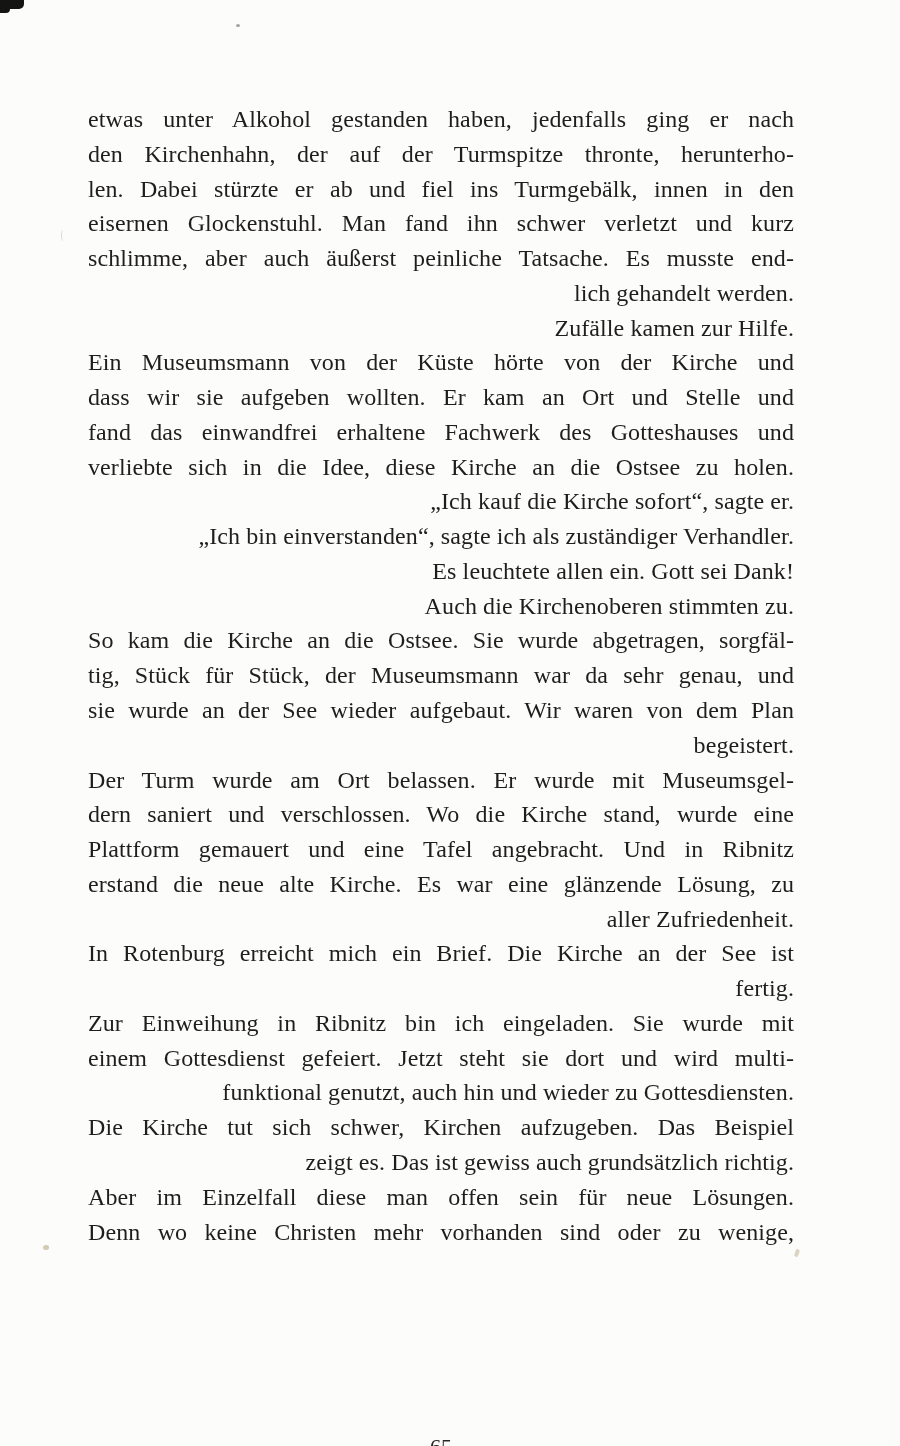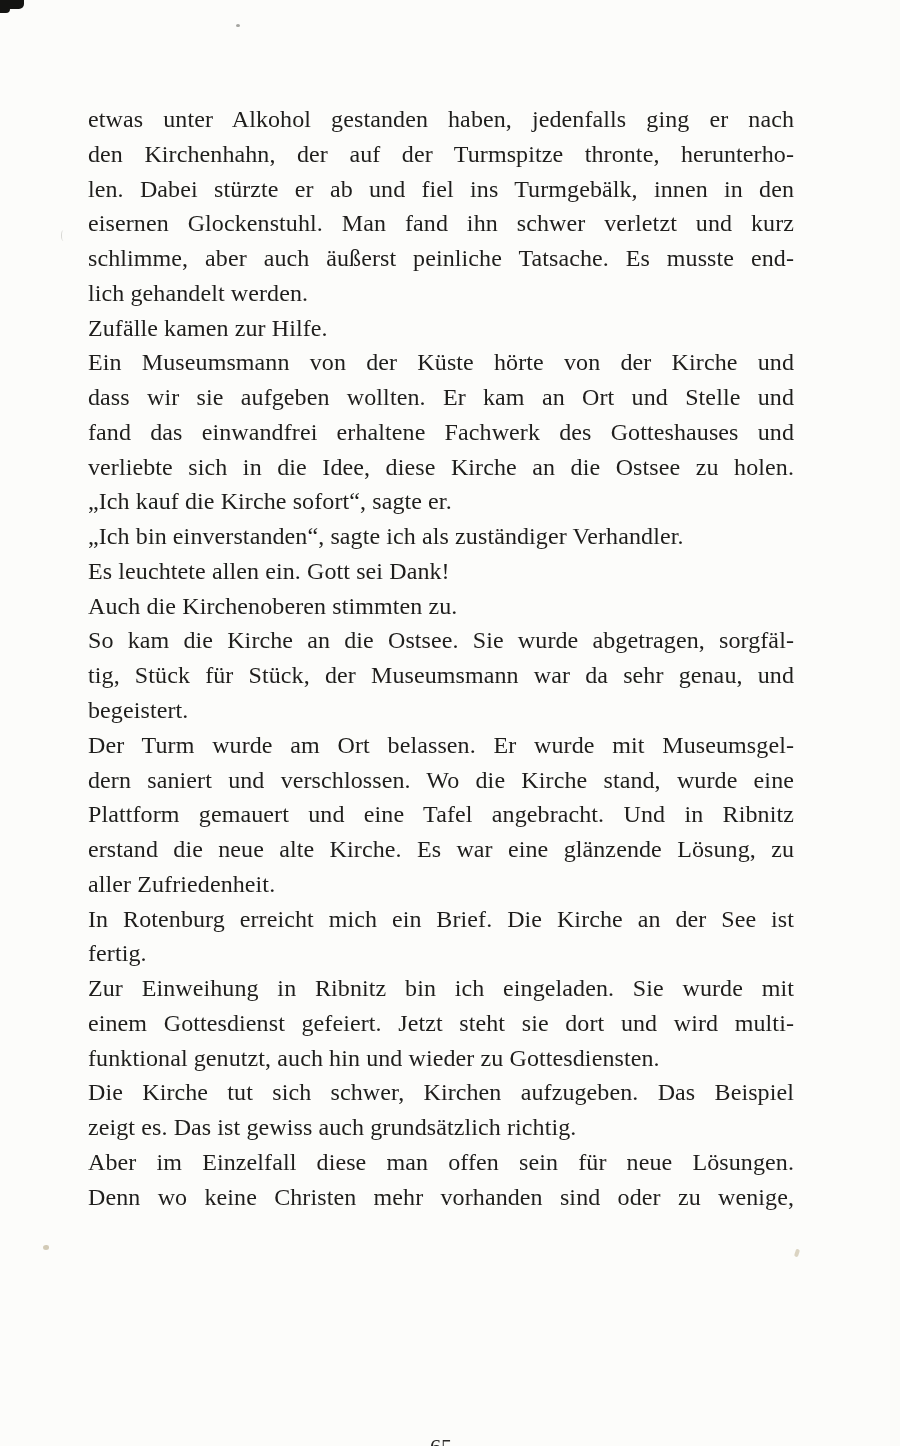--- a/index.html
+++ b/index.html
@@ -22,21 +22,21 @@
   }
   .text-block {
     position: absolute;
     left: 88px;
     top: 102px;
     width: 706px;
   }
   .line {
     font-size: 24px;
     line-height: 34.77px;
-    text-align: left;
+    text-align: right;
     letter-spacing: 0.1px;
   }
   .line.just {
     text-align: justify;
     text-align-last: justify;
   }
   .page-number {
     position: absolute;
     left: 88px;
     top: 1388px;
@@ -113,20 +113,21 @@
       <div class="line just">Ein Museumsmann von der Küste hörte von der Kirche und</div>
       <div class="line just">dass wir sie aufgeben wollten. Er kam an Ort und Stelle und</div>
       <div class="line just">fand das einwandfrei erhaltene Fachwerk des Gotteshauses und</div>
       <div class="line just">verliebte sich in die Idee, diese Kirche an die Ostsee zu holen.</div>
       <div class="line">„Ich kauf die Kirche sofort“, sagte er.</div>
       <div class="line">„Ich bin einverstanden“, sagte ich als zuständiger Verhandler.</div>
       <div class="line">Es leuchtete allen ein. Gott sei Dank!</div>
       <div class="line">Auch die Kirchenoberen stimmten zu.</div>
       <div class="line just">So kam die Kirche an die Ostsee. Sie wurde abgetragen, sorgfäl-</div>
       <div class="line just">tig, Stück für Stück, der Museumsmann war da sehr genau, und</div>
+      <div class="line just">sie wurde an der See wieder aufgebaut. Wir waren von dem Plan</div>
       <div class="line">begeistert.</div>
       <div class="line just">Der Turm wurde am Ort belassen. Er wurde mit Museumsgel-</div>
       <div class="line just">dern saniert und verschlossen. Wo die Kirche stand, wurde eine</div>
       <div class="line just">Plattform gemauert und eine Tafel angebracht. Und in Ribnitz</div>
       <div class="line just">erstand die neue alte Kirche. Es war eine glänzende Lösung, zu</div>
       <div class="line">aller Zufriedenheit.</div>
       <div class="line just">In Rotenburg erreicht mich ein Brief. Die Kirche an der See ist</div>
       <div class="line">fertig.</div>
       <div class="line just">Zur Einweihung in Ribnitz bin ich eingeladen. Sie wurde mit</div>
       <div class="line just">einem Gottesdienst gefeiert. Jetzt steht sie dort und wird multi-</div>

